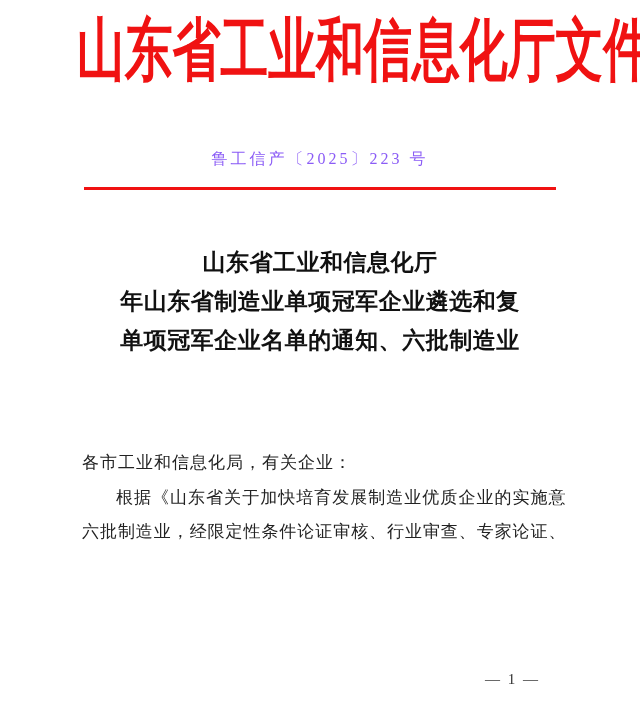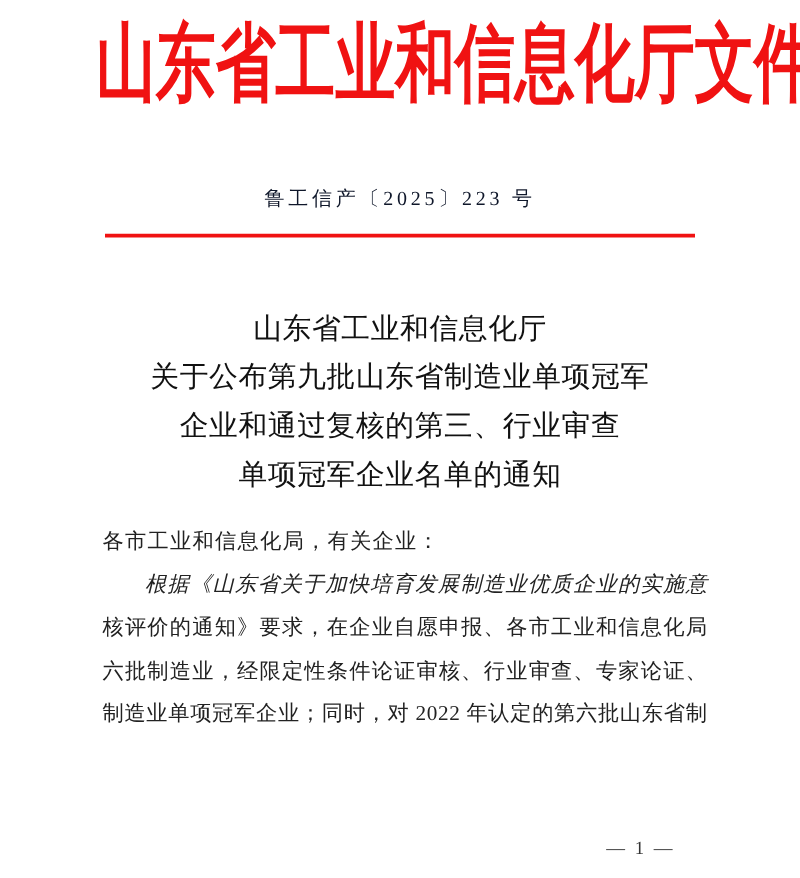--- a/index.html
+++ b/index.html
@@ -34,67 +34,66 @@
   }
   
   .doc-num {
     position: absolute;
     top: 149px;
     left: 0;
     right: 0;
     text-align: center;
     font-size: 16px;
     letter-spacing: 3px;
-    color: #0f172a;
+    color: #8b5cf6;
   }
   
   .red-rule {
     position: absolute;
     top: 187px;
     left: 84px;
     width: 472px;
     height: 3px;
     background: var(--accent-red, #f01212);
   }
   
   .title-block {
     position: absolute;
     top: 243px;
     left: 0;
     right: 0;
     text-align: center;
     font-size: 23px;
-    font-weight: normal;
+    font-weight: bold;
     line-height: 39px;
     letter-spacing: 0.5px;
     color: #111111;
   }
   
   .content {
     position: absolute;
-    top: 416px;
+    top: 446px;
     left: 82px;
     width: 484px;
     font-size: 17px;
     line-height: 34.5px;
     color: #222222;
   }
   .content .salutation {
     text-align: left;
     letter-spacing: 1px;
   }
   .content .jline {
     text-align: justify;
     text-align-last: justify;
     letter-spacing: 0.5px;
     white-space: nowrap;
   }
   .content .jline.indent {
     padding-left: 2em;
-    font-style: italic;
   }
   
   .page-num {
     position: absolute;
     top: 671px;
     left: 0;
     width: 540px;
     text-align: right;
     font-size: 15px;
     letter-spacing: 2px;
@@ -107,28 +106,25 @@
 <div class="page" style="--accent-red: #f01212;">
 
   <div class="red-head">山东省工业和信息化厅文件</div>
 
   <div class="doc-num">鲁工信产〔2025〕223 号</div>
 
   <div class="red-rule"></div>
 
   <div class="title-block">
     <div>山东省工业和信息化厅</div>
-    <div>关于公布第九批山东省制造业单项冠军</div>
-    <div>企业和通过复核的第三、行业审查</div>
-    <div>单项冠军企业名单的通知</div>
+    <div>年山东省制造业单项冠军企业遴选和复</div>
+    <div>单项冠军企业名单的通知、六批制造业</div>
   </div>
 
   <div class="content">
     <div class="salutation">各市工业和信息化局，有关企业：</div>
     <div class="jline indent">根据《山东省关于加快培育发展制造业优质企业的实施意</div>
-    <div class="jline">核评价的通知》要求，在企业自愿申报、各市工业和信息化局</div>
     <div class="jline">六批制造业，经限定性条件论证审核、行业审查、专家论证、</div>
-    <div class="jline">制造业单项冠军企业；同时，对 2022 年认定的第六批山东省制</div>
   </div>
 
   <div class="page-num">— 1 —</div>
 
 </div>
 
 </body></html>

